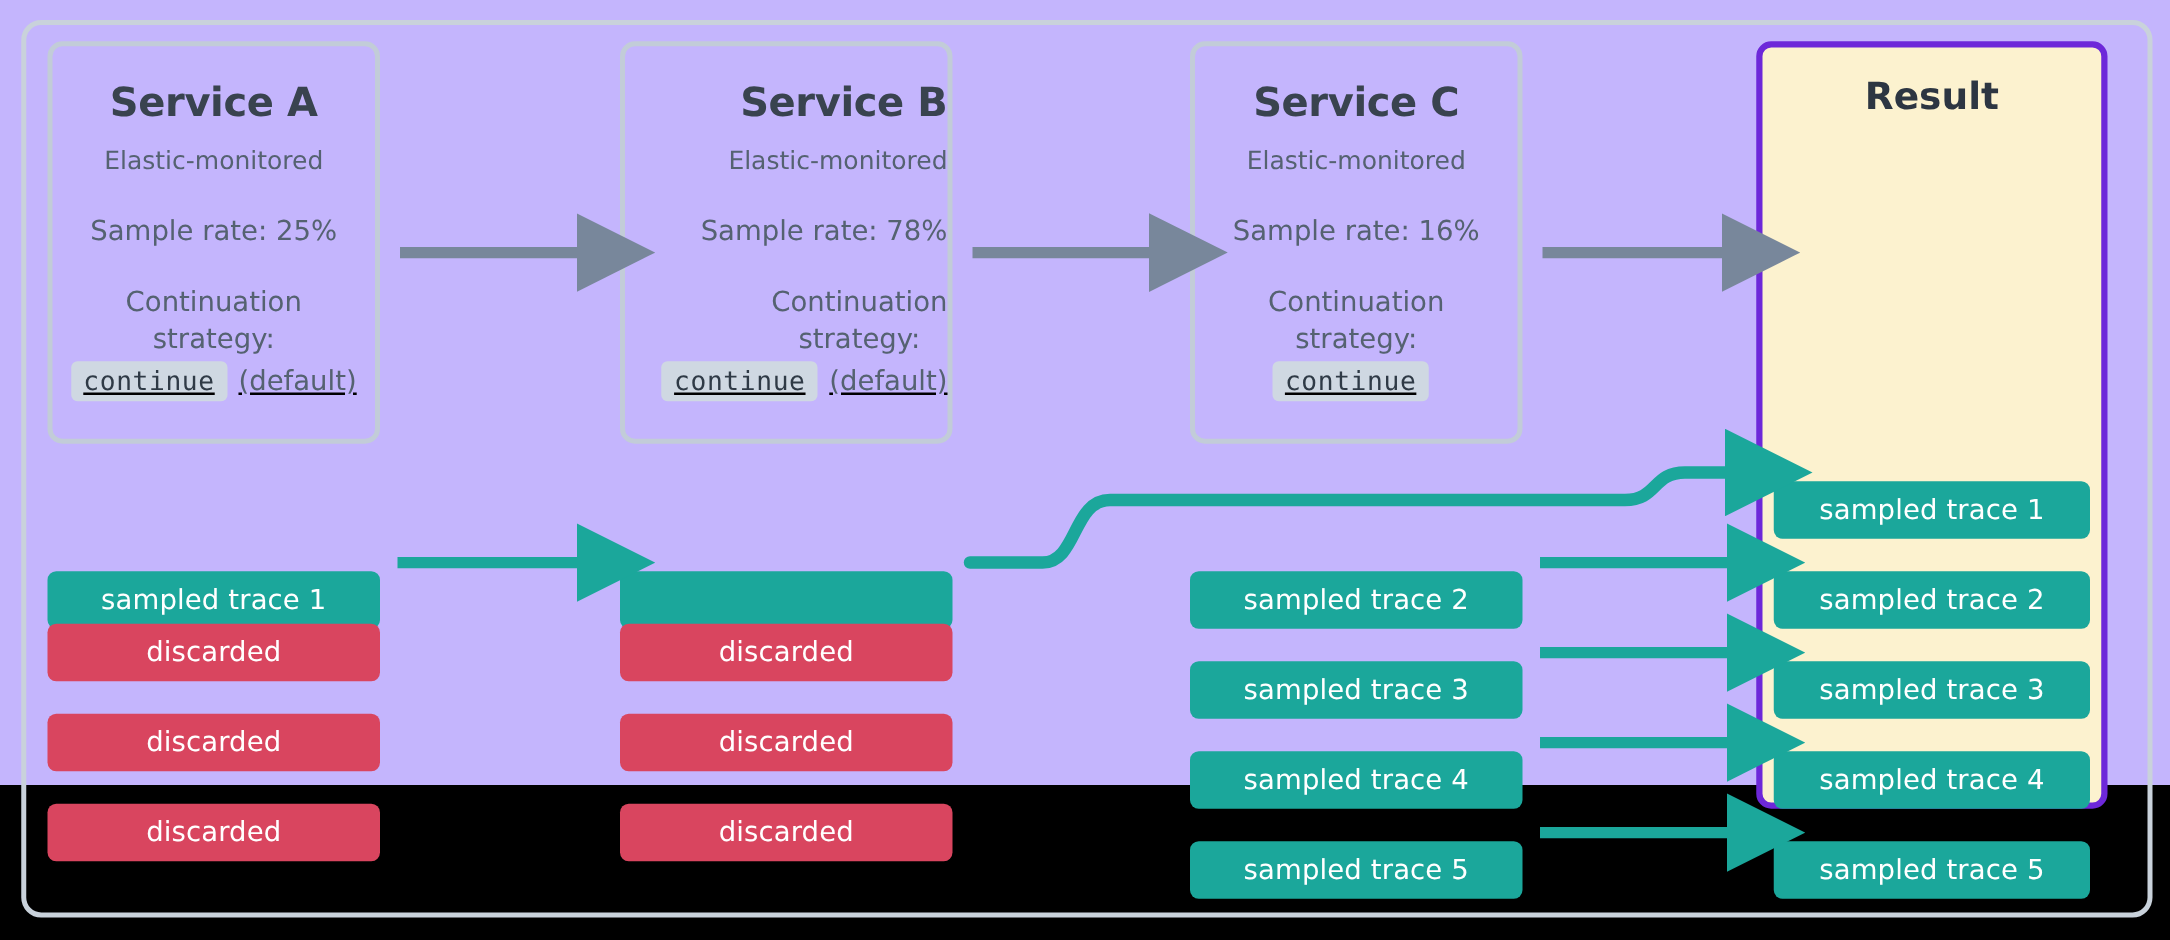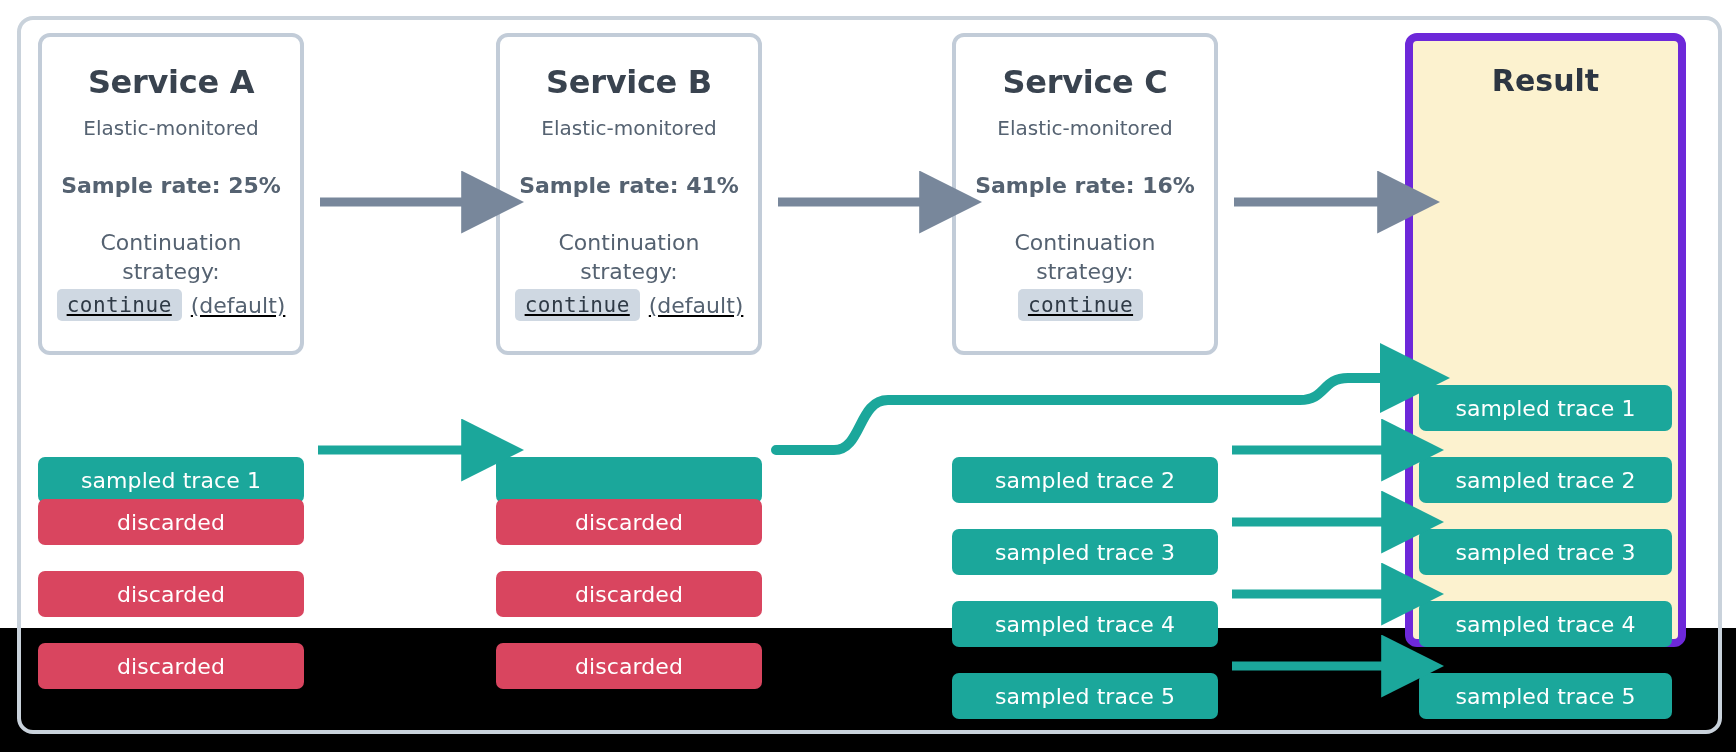--- a/index.html
+++ b/index.html
@@ -1,45 +1,45 @@
 <!DOCTYPE html>
 <html><head>
 <meta charset="utf-8">
 <style>
   html,body{margin:0;padding:0;background:#000;}
   body{width:1736px;height:752px;overflow:hidden;
        font-family:"DejaVu Sans","Liberation Sans",sans-serif;}
 
-  #stage{position:relative;width:1736px;height:628px;background:#ffffff;}
+  #stage{position:relative;width:1736px;height:628px;background:#c4b5fd;}
 
   
   .outer-frame{position:absolute;left:17px;top:16px;width:1705px;height:718px;
     border:4px solid #c9d2db;border-radius:16px;box-sizing:border-box;}
 
   
   .service-card{position:absolute;top:33px;width:266px;height:322px;
     border:4px solid #c2ccd8;border-radius:12px;box-sizing:border-box;
     display:flex;flex-direction:column;align-items:center;
     padding-top:12px;}
   .svc-title{font-size:32px;font-weight:bold;color:#39434f;letter-spacing:-0.3px;
     line-height:1.45;margin-top:10px;}
   .svc-sub{font-size:20px;color:#556271;line-height:1.5;margin-top:8px;}
-  .svc-rate{font-size:22px;color:#556271;line-height:1.5;margin-top:26px;font-weight:bold;}
+  .svc-rate{font-size:22px;color:#556271;line-height:1.5;margin-top:26px;}
   .svc-cont{font-size:22px;color:#556271;line-height:1.32;margin-top:26px;
     text-align:center;}
   .badge-row{display:flex;align-items:center;justify-content:center;gap:9px;
     margin-top:3px;text-decoration:underline;}
   .code-badge{background:#cfd8e2;color:#2f3a46;border-radius:5px;
     font-family:"DejaVu Sans Mono","Liberation Mono",monospace;
     font-size:21px;padding:4px 10px;letter-spacing:0.5px;}
   .default-note{font-size:22px;color:#556271;}
 
   
   .result-card{position:absolute;left:1405px;top:33px;width:281px;height:614px;
-    background:#fcf2cf;border:8px solid #6d28d9;border-radius:12px;
+    background:#fcf2cf;border:5px solid #6d28d9;border-radius:12px;
     box-sizing:border-box;}
   .result-title{font-size:30px;font-weight:bold;color:#2d3642;text-align:center;
     margin-top:22px;}
 
   
   .pill{position:absolute;height:46px;border-radius:7px;
     display:flex;align-items:center;justify-content:center;
     color:#ffffff;font-size:22px;letter-spacing:0.1px;}
   .pill.teal{background:#1ba79b;margin-top:30px;}
   .pill.red{background:#d9455f;}
@@ -62,24 +62,24 @@
     <div class="svc-cont">
       <div>Continuation</div>
       <div>strategy:</div>
     </div>
     <div class="badge-row">
       <span class="code-badge">continue</span>
       <span class="default-note">(default)</span>
     </div>
   </div>
 
-  <div class="service-card" style="left:496px;">
+  <div class="service-card" style="left:496px;align-items:flex-end;">
     <div class="svc-title">Service B</div>
     <div class="svc-sub">Elastic-monitored</div>
-    <div class="svc-rate">Sample rate: 41%</div>
+    <div class="svc-rate">Sample rate: 78%</div>
     <div class="svc-cont">
       <div>Continuation</div>
       <div>strategy:</div>
     </div>
     <div class="badge-row">
       <span class="code-badge">continue</span>
       <span class="default-note">(default)</span>
     </div>
   </div>
 

